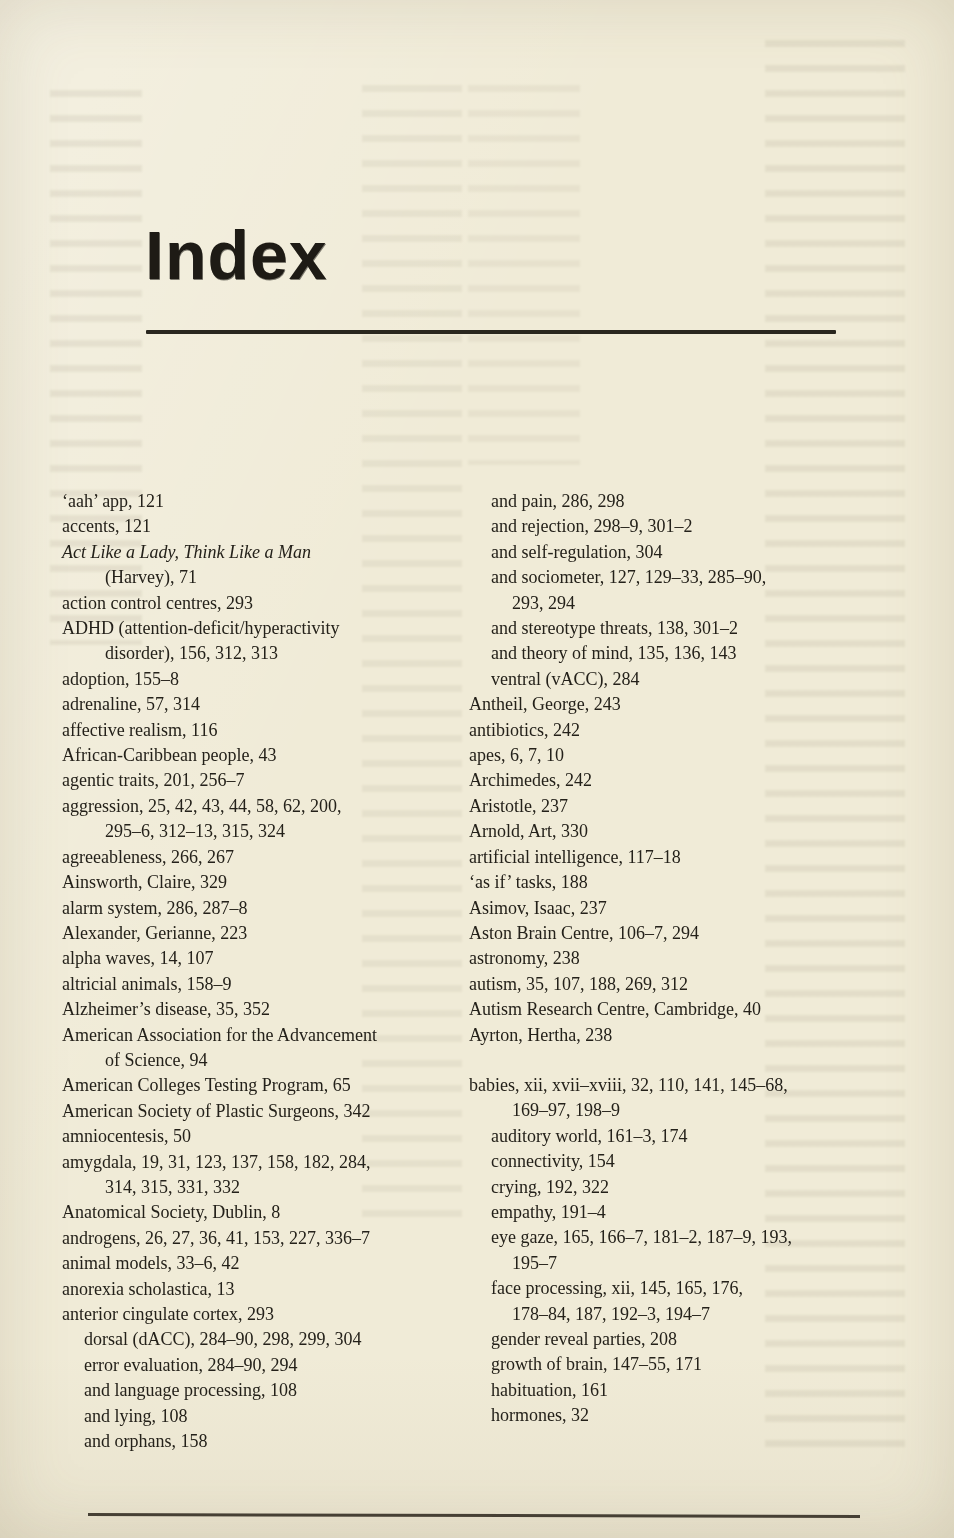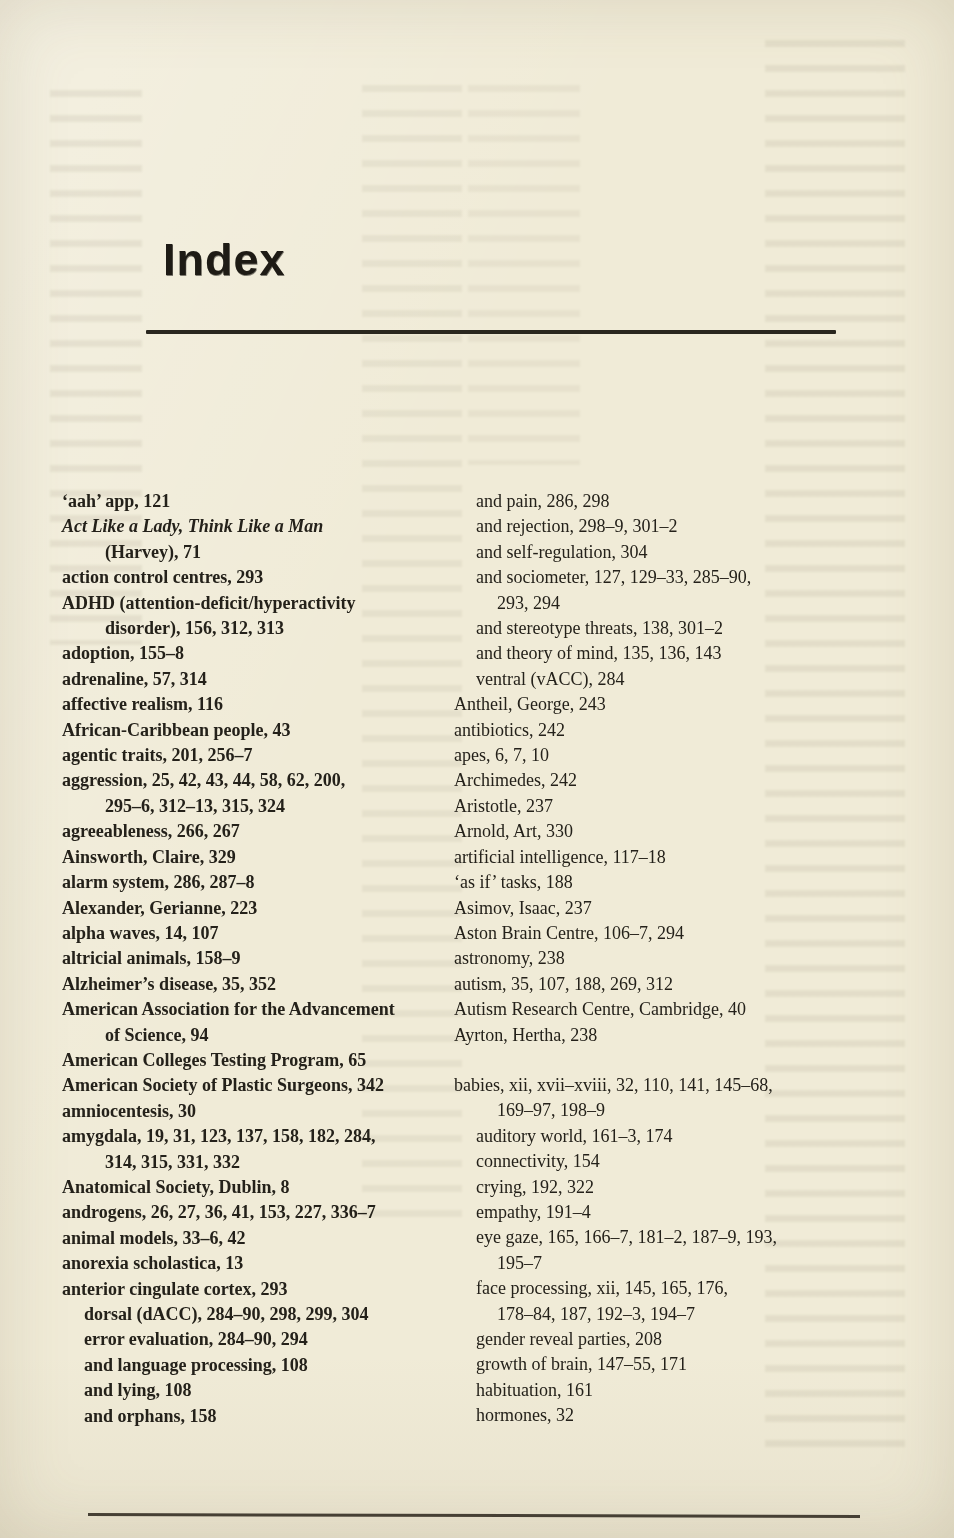--- a/index.html
+++ b/index.html
@@ -34,46 +34,46 @@
   }
   .bleed.b1 { left: 50px;  top: 90px;  width: 92px;  height: 555px; }
   .bleed.b2 { left: 362px; top: 85px;  width: 100px; height: 1150px; opacity: 0.45; }
   .bleed.b3 { left: 765px; top: 40px;  width: 140px; height: 1420px; }
   .bleed.b4 { left: 468px; top: 85px;  width: 112px; height: 380px; opacity: 0.4; }
 
   .heading {
     position: absolute;
     left: 145px;
     top: 216px;
-    margin: 18px;
+    margin: 0;
     font-family: "Liberation Sans", sans-serif;
     font-weight: 700;
-    font-size: 45px;
+    font-size: 68px;
     letter-spacing: 1px;
     color: #1e1b15;
     text-shadow: 0.6px 0.6px 0.4px rgba(30,27,21,0.55);
   }
 
   .rule {
     position: absolute;
     left: 146px;
     top: 330px;
     width: 690px;
     height: 4px;
     background: var(--rule, #2a271f);
     border-radius: 1px;
   }
 
   .col {
     position: absolute;
     font-size: 18px;
     line-height: 25.4px;
   }
-  .col-left  { left: 62px;  top: 489px; width: 402px; font-weight: bold; }
-  .col-right { left: 454px; top: 489px; width: 418px; }
+  .col-left  { left: 62px;  top: 489px; width: 402px; }
+  .col-right { left: 469px; top: 489px; width: 418px; }
 
   .line { white-space: nowrap; }
   .indent-1 { padding-left: 22px; }
   .indent-2 { padding-left: 43px; }
   .italic { font-style: italic; }
   .gap { height: 25px; }
 
   .bottom-line {
     position: absolute;
     left: 88px;
@@ -91,20 +91,21 @@
   <div class="bleed b1"></div>
   <div class="bleed b2"></div>
   <div class="bleed b3"></div>
   <div class="bleed b4"></div>
 
   <h1 class="heading">Index</h1>
   <div class="rule"></div>
 
   <div class="col col-left">
       <div class="line indent-0">‘aah’ app, 121</div>
+      <div class="line indent-0">accents, 121</div>
       <div class="line indent-0 italic">Act Like a Lady, Think Like a Man</div>
       <div class="line indent-2">(Harvey), 71</div>
       <div class="line indent-0">action control centres, 293</div>
       <div class="line indent-0">ADHD (attention-deficit/hyperactivity</div>
       <div class="line indent-2">disorder), 156, 312, 313</div>
       <div class="line indent-0">adoption, 155–8</div>
       <div class="line indent-0">adrenaline, 57, 314</div>
       <div class="line indent-0">affective realism, 116</div>
       <div class="line indent-0">African-Caribbean people, 43</div>
       <div class="line indent-0">agentic traits, 201, 256–7</div>
@@ -114,21 +115,21 @@
       <div class="line indent-0">Ainsworth, Claire, 329</div>
       <div class="line indent-0">alarm system, 286, 287–8</div>
       <div class="line indent-0">Alexander, Gerianne, 223</div>
       <div class="line indent-0">alpha waves, 14, 107</div>
       <div class="line indent-0">altricial animals, 158–9</div>
       <div class="line indent-0">Alzheimer’s disease, 35, 352</div>
       <div class="line indent-0">American Association for the Advancement</div>
       <div class="line indent-2">of Science, 94</div>
       <div class="line indent-0">American Colleges Testing Program, 65</div>
       <div class="line indent-0">American Society of Plastic Surgeons, 342</div>
-      <div class="line indent-0">amniocentesis, 30</div>
+      <div class="line indent-0">amniocentesis, 50</div>
       <div class="line indent-0">amygdala, 19, 31, 123, 137, 158, 182, 284,</div>
       <div class="line indent-2">314, 315, 331, 332</div>
       <div class="line indent-0">Anatomical Society, Dublin, 8</div>
       <div class="line indent-0">androgens, 26, 27, 36, 41, 153, 227, 336–7</div>
       <div class="line indent-0">animal models, 33–6, 42</div>
       <div class="line indent-0">anorexia scholastica, 13</div>
       <div class="line indent-0">anterior cingulate cortex, 293</div>
       <div class="line indent-1">dorsal (dACC), 284–90, 298, 299, 304</div>
       <div class="line indent-1">error evaluation, 284–90, 294</div>
       <div class="line indent-1">and language processing, 108</div>

